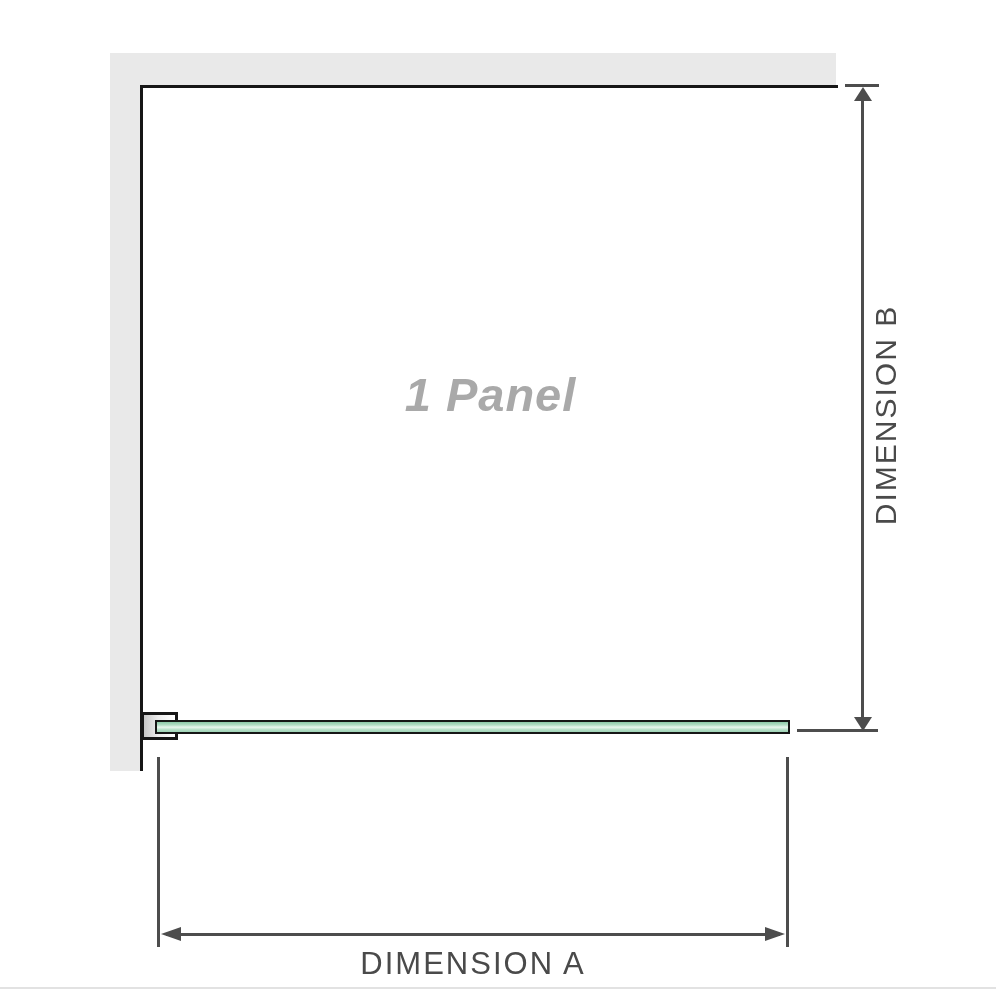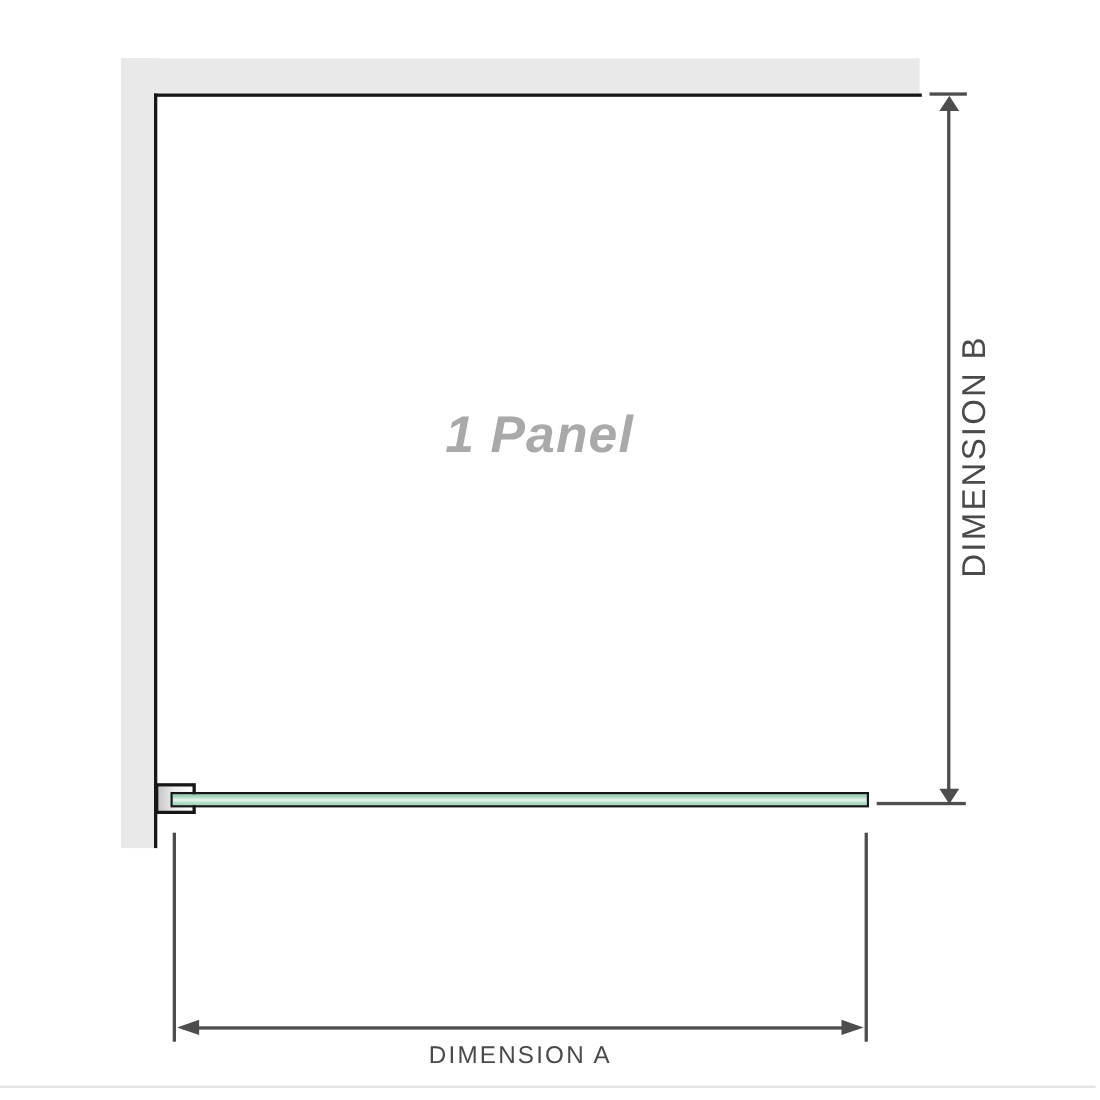--- a/index.html
+++ b/index.html
@@ -114,21 +114,21 @@
   }
   .arrow-right {
     left: 765px; top: 927px;
     border-top: 7.5px solid transparent;
     border-bottom: 7.5px solid transparent;
     border-left: 20px solid var(--dimension, #4d4d4d);
   }
   .dimA-label {
     left: 160px; top: 946px; width: 626px;
     text-align: center;
-    font-size: 22px; letter-spacing: 2px;
+    font-size: 31px; letter-spacing: 2px;
     color: var(--labelText, #4a4a4a);
     white-space: nowrap;
   }
 
   
   .panel-label {
     left: 143px; top: 367px; width: 695px;
     text-align: center;
     font-size: 47px;
     font-style: italic;

